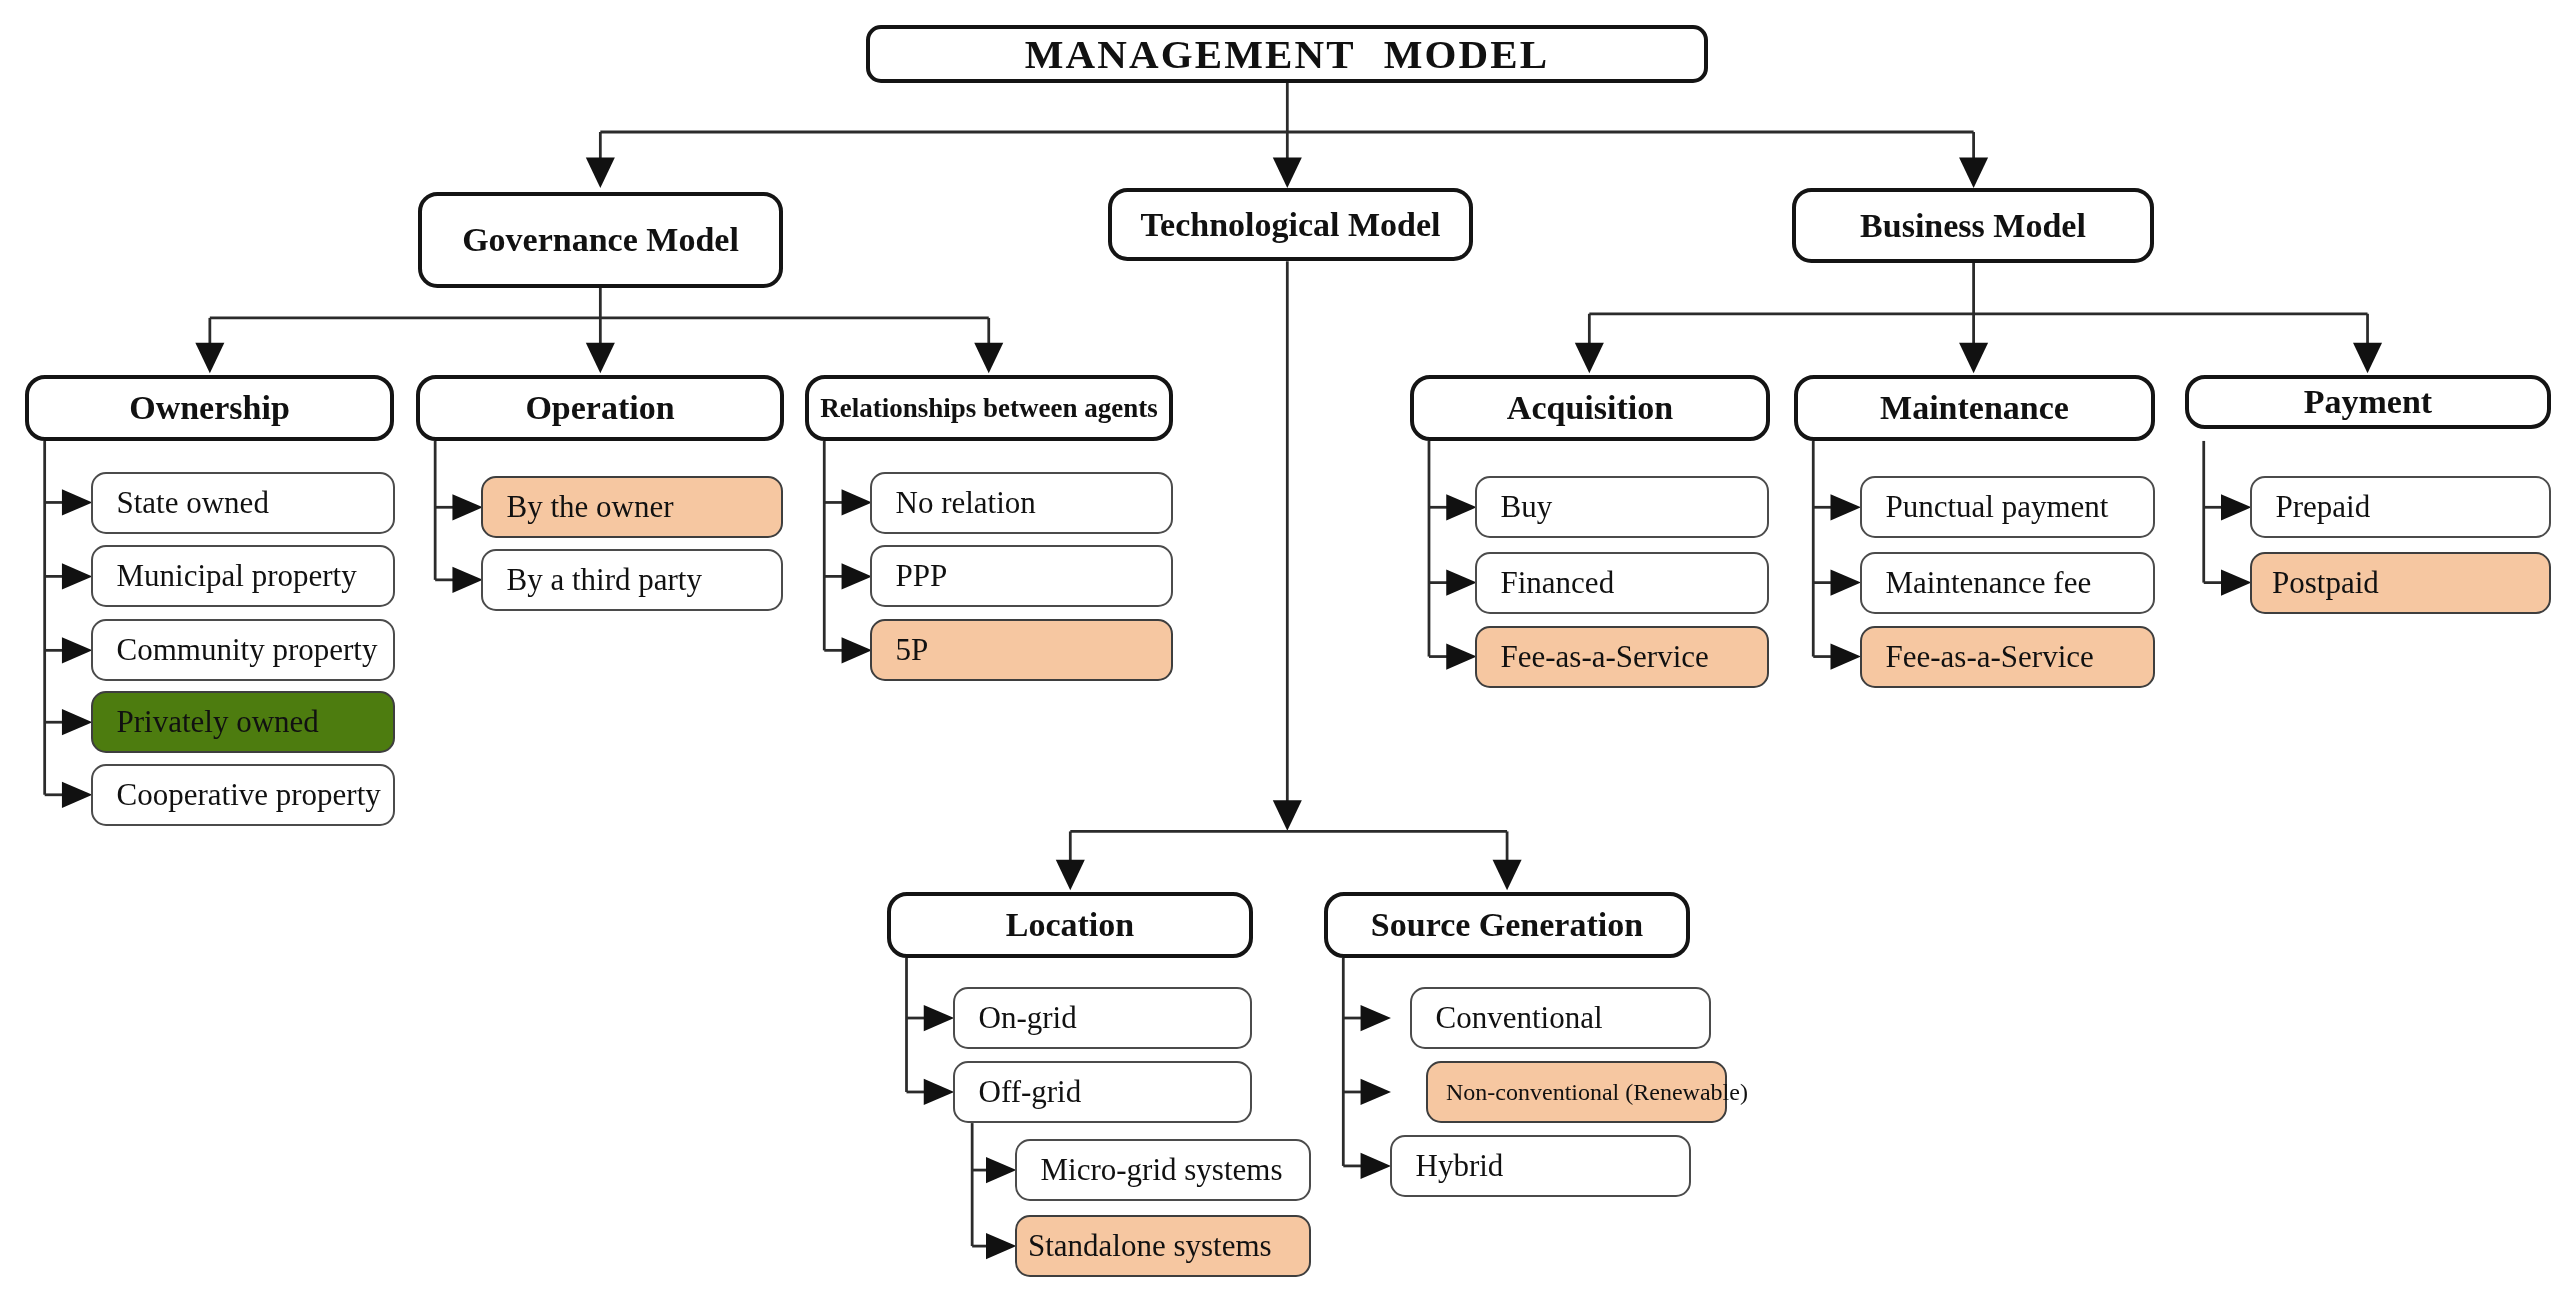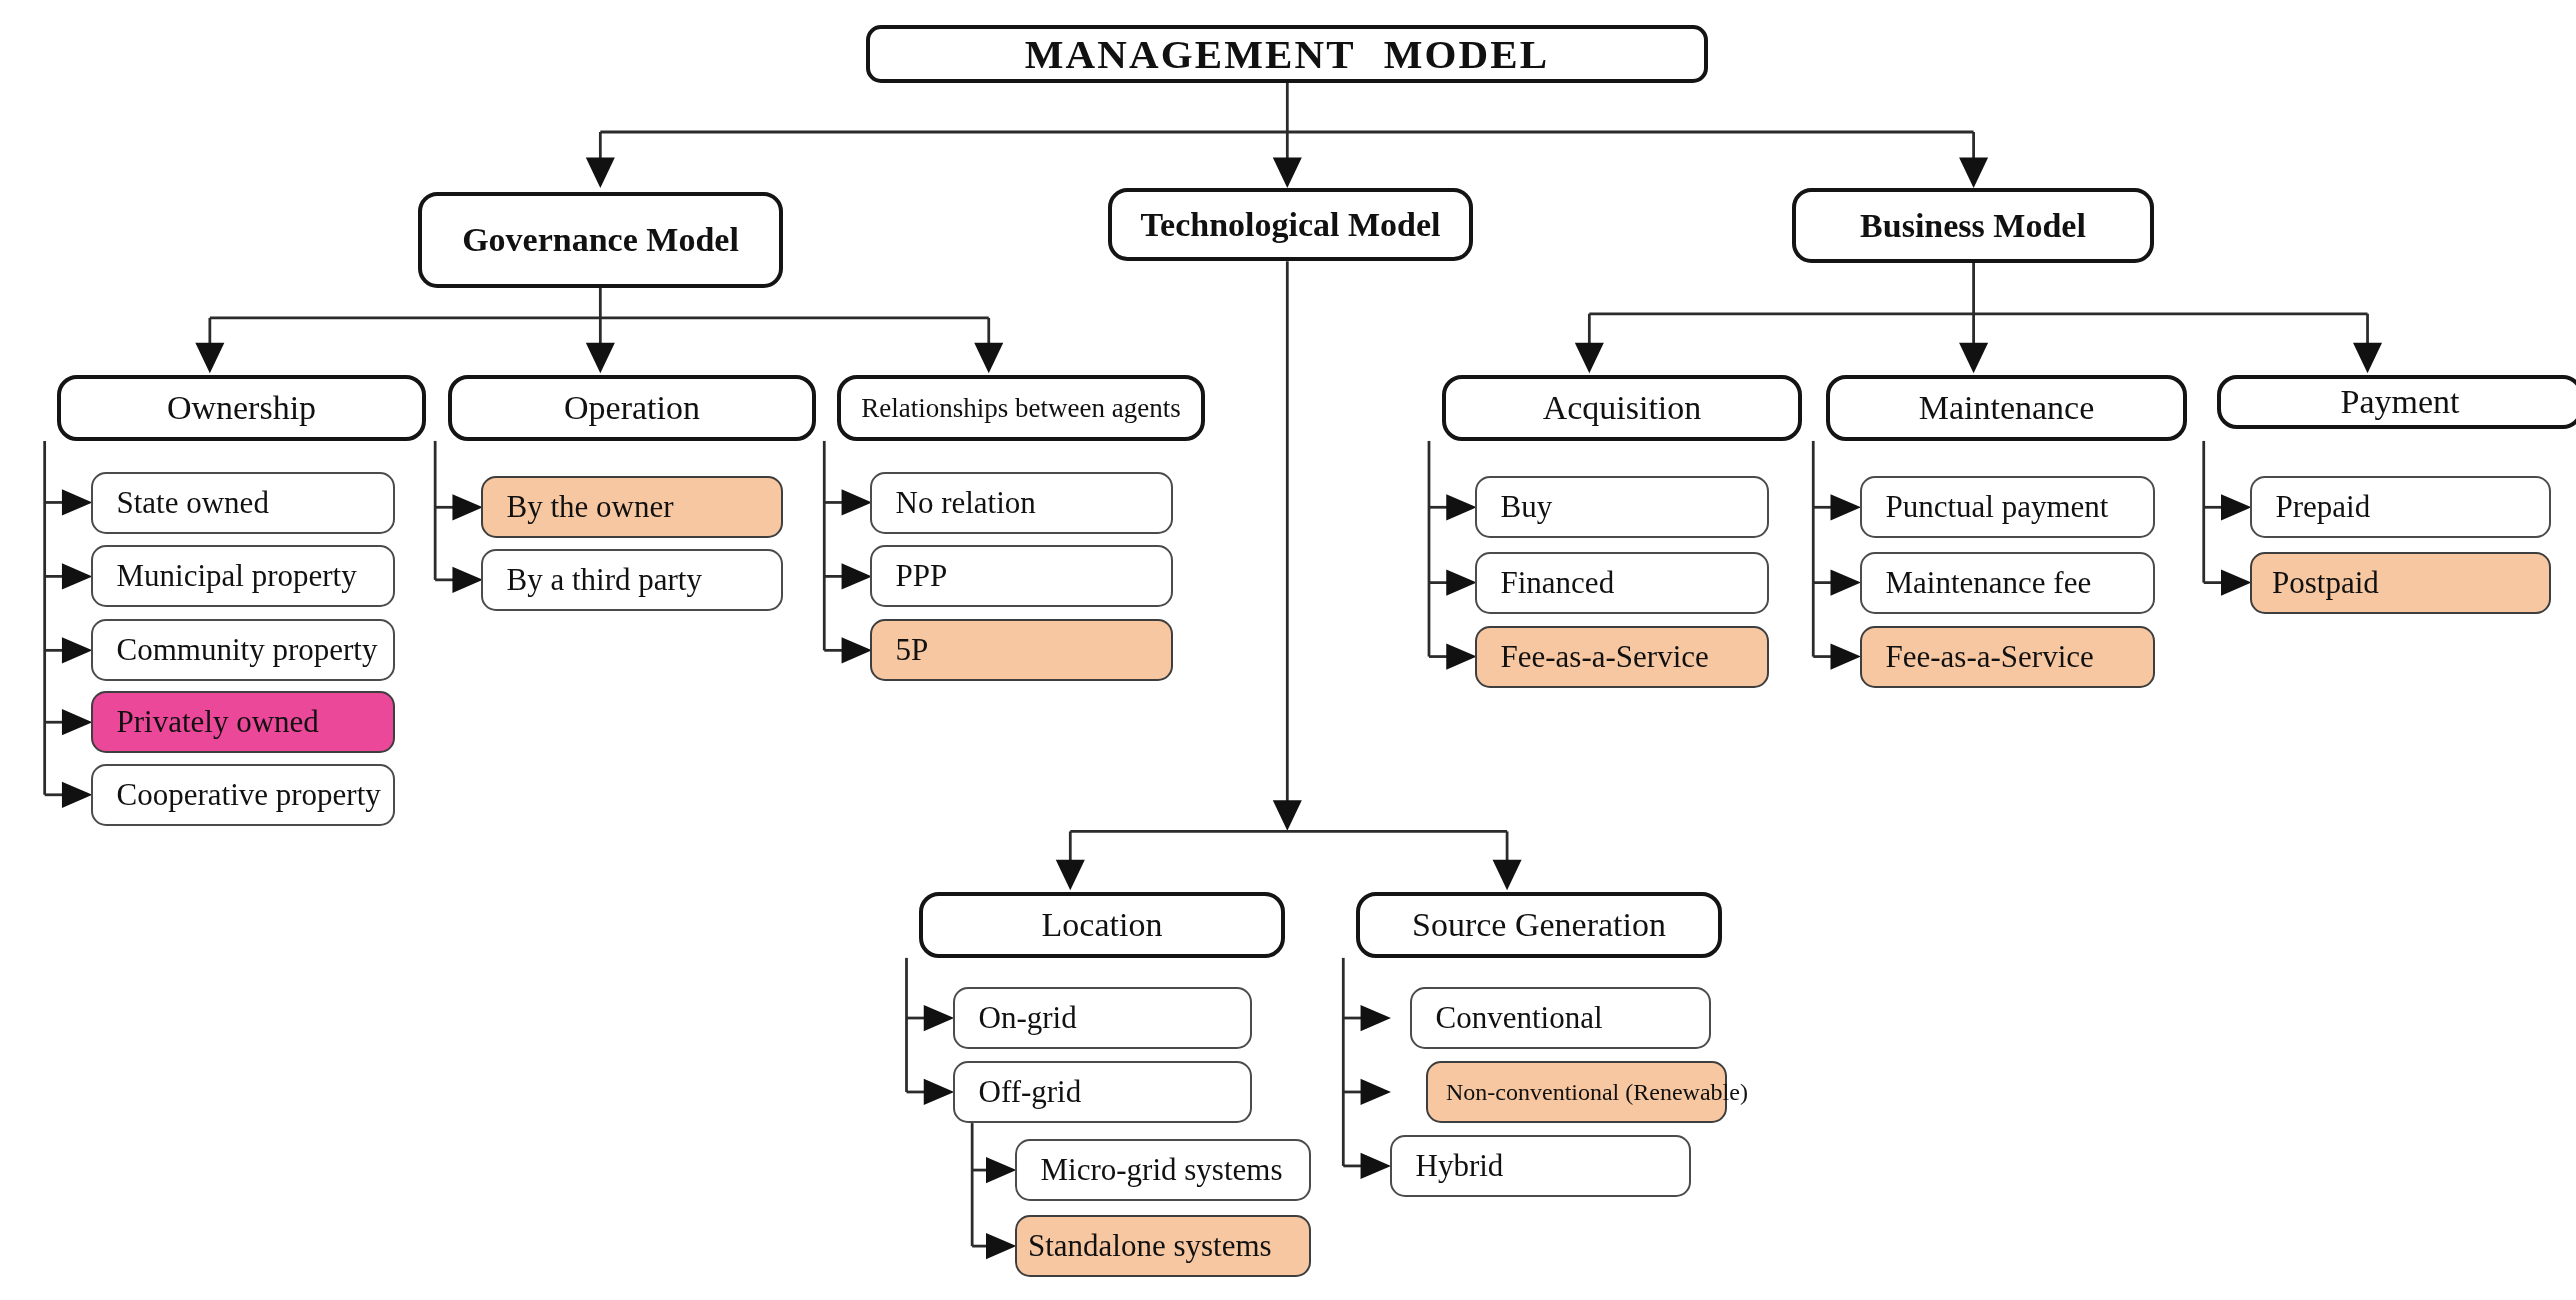--- a/index.html
+++ b/index.html
@@ -27,21 +27,21 @@
     font-weight:bold;font-size:41px;letter-spacing:2.1px;word-spacing:16.6px;
   }
   .lvl2{
     border:4.1px solid #141414;border-radius:19.4px;
     justify-content:center;
     font-weight:bold;font-size:34px;
   }
   .lvl3{
     border:4.1px solid #141414;border-radius:20px;
     justify-content:center;
-    font-weight:normal;font-size:34px;margin-left:32px;
+    font-weight:bold;font-size:34px;
   }
   .lvl3.small{font-size:27px;}
   .leaf{
     border:2.1px solid #4b4b4b;border-radius:15px;
     padding-left:23.5px;
     font-size:31px;
   }
   .leaf.hl{background:#F6C7A1;border-color:#3e3e3e;}
   .leaf.xs{font-size:24px;padding-left:18px;margin-left:36px;}
 </style>
@@ -186,21 +186,21 @@
   <div class="node lvl2" style="left:1108px;top:188px;width:365px;height:73px">Technological Model</div>
   <div class="node lvl2" style="left:1792px;top:188px;width:362px;height:75px">Business Model</div>
 
   <div class="node lvl3" style="left:25px;top:375px;width:369px;height:66px">Ownership</div>
   <div class="node lvl3" style="left:416px;top:375px;width:368px;height:66px">Operation</div>
   <div class="node lvl3 small" style="left:805px;top:375px;width:368px;height:66px">Relationships between agents</div>
 
   <div class="node leaf" style="left:91px;top:472px;width:304px;height:62px">State owned</div>
   <div class="node leaf" style="left:91px;top:545px;width:304px;height:62px">Municipal property</div>
   <div class="node leaf" style="left:91px;top:619px;width:304px;height:62px">Community property</div>
-  <div class="node leaf hl" style="left: 91px; top: 691px; width: 304px; height: 62px; background: #ec4899;">Privately owned</div>
+  <div class="node leaf hl" style="left: 91px; top: 691px; width: 304px; height: 62px; background: #4d7c0f;">Privately owned</div>
   <div class="node leaf" style="left:91px;top:764px;width:304px;height:62px">Cooperative property</div>
 
   <div class="node leaf hl" style="left: 481px; top: 476px; width: 302px; height: 62px; background: rgb(246, 199, 161);">By the owner</div>
   <div class="node leaf" style="left:481px;top:549px;width:302px;height:62px">By a third party</div>
 
   <div class="node leaf" style="left:870px;top:472px;width:303px;height:62px">No relation</div>
   <div class="node leaf" style="left:870px;top:545px;width:303px;height:62px">PPP</div>
   <div class="node leaf hl" style="left: 870px; top: 619px; width: 303px; height: 62px; background: rgb(246, 199, 161);">5P</div>
 
   <div class="node lvl3" style="left:1410px;top:375px;width:360px;height:66px">Acquisition</div>

